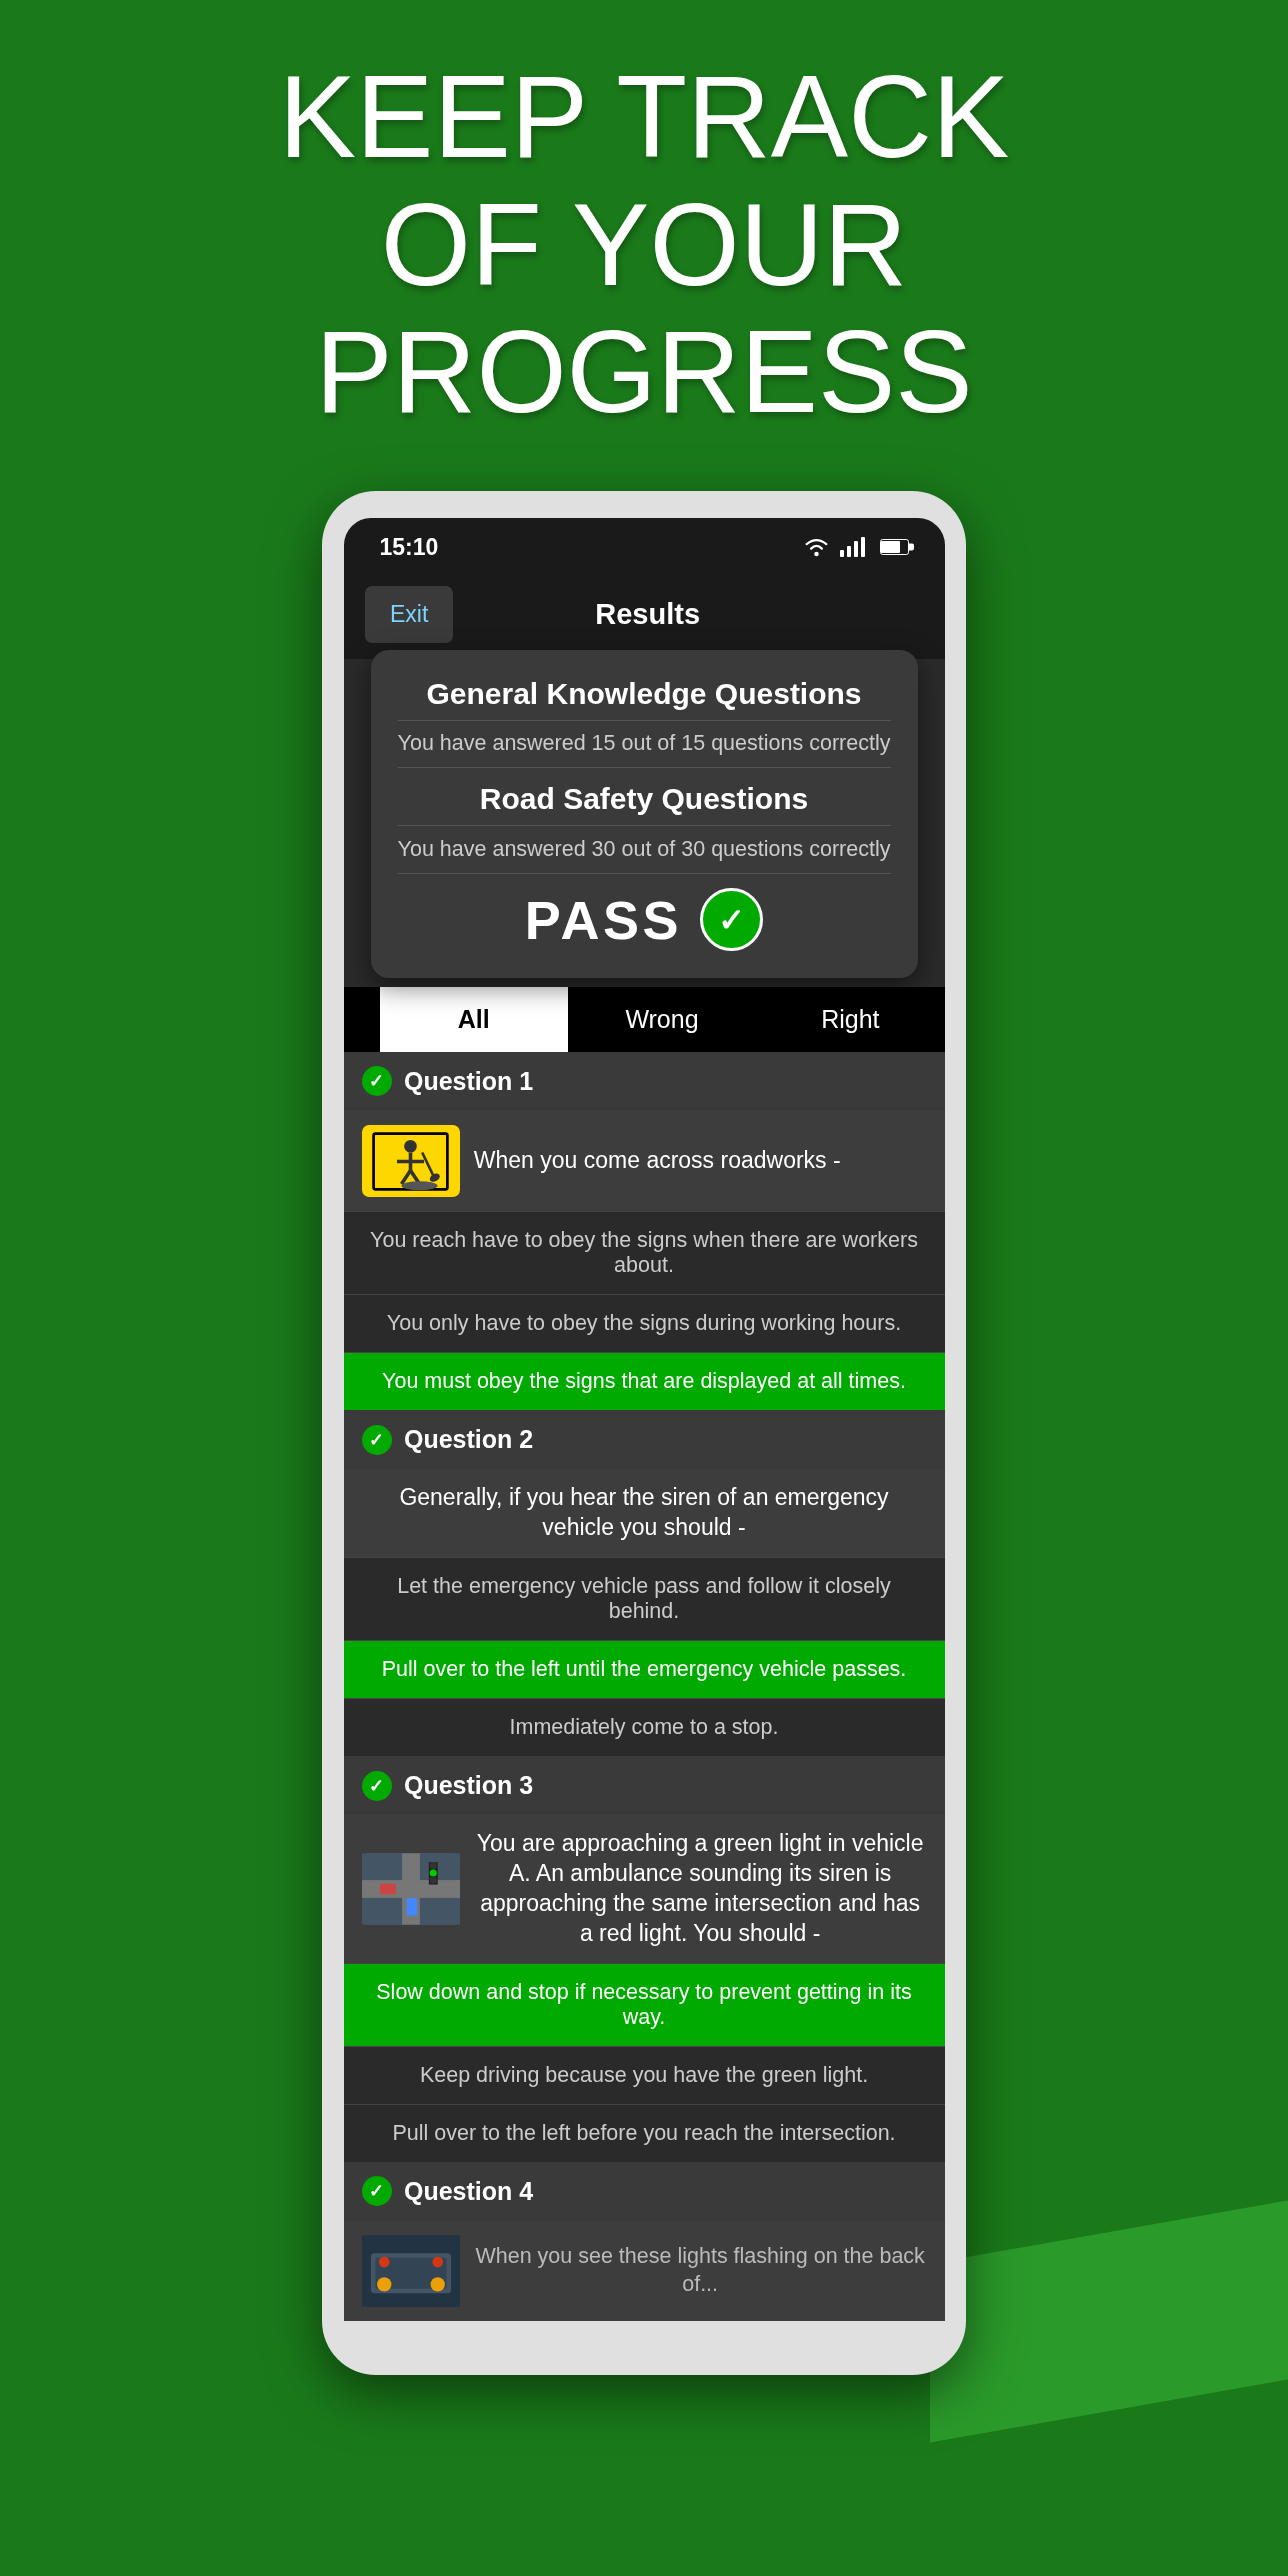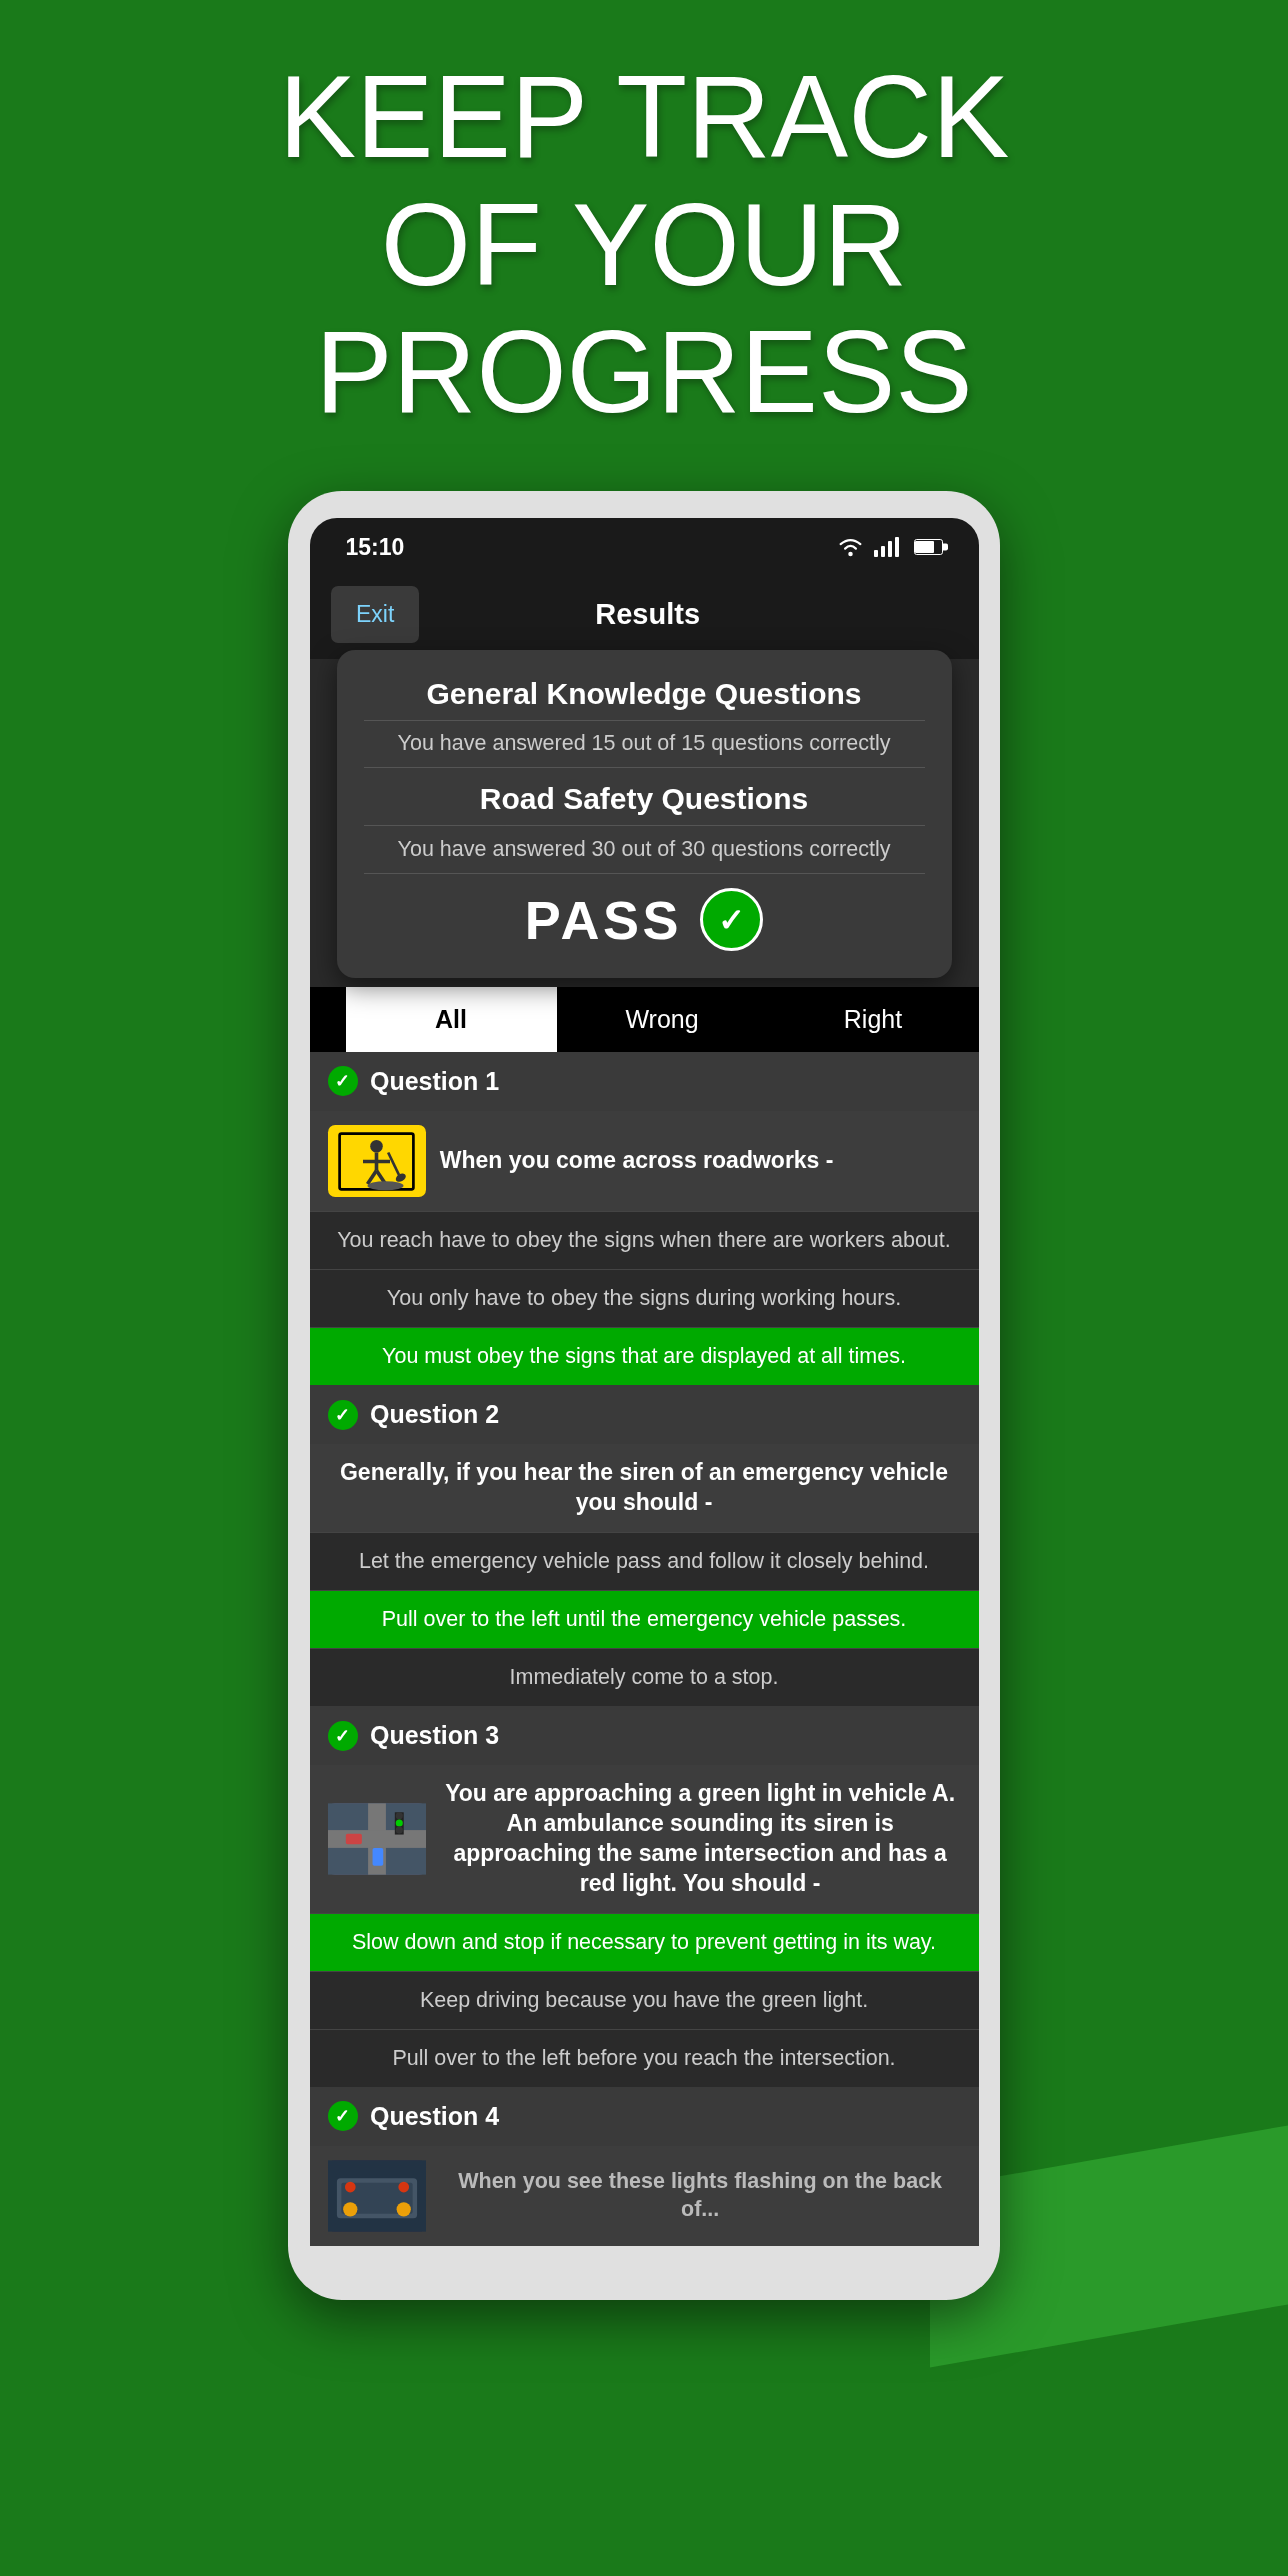--- a/index.html
+++ b/index.html
@@ -45,21 +45,21 @@
     .phone-wrapper {
       display: flex;
       justify-content: center;
       align-items: flex-start;
       position: relative;
       z-index: 1;
       padding-bottom: 0;
     }
 
     .phone-outer {
-      width: 712px;
+      width: 644px;
       background: #e0e0e0;
       border-radius: 54px;
       padding: 27px 21.5px;
       box-shadow: 0 18px 54px rgba(0,0,0,0.5);
       position: relative;
     }
 
     .phone-notch-area {
       display: flex;
       justify-content: space-between;
@@ -282,21 +282,21 @@
       flex-shrink: 0;
       display: flex;
       align-items: center;
       justify-content: center;
       overflow: hidden;
     }
 
     .question-text {
       color: white;
       font-size: 23px;
-      font-weight: bold;
+      font-weight: normal;
       line-height: 1.3;
     }
 
     .answer-option {
       padding: 16px 18px;
       border-top: 0.9px solid #444;
       font-size: 21.5px;
       color: #ccc;
     }
 

